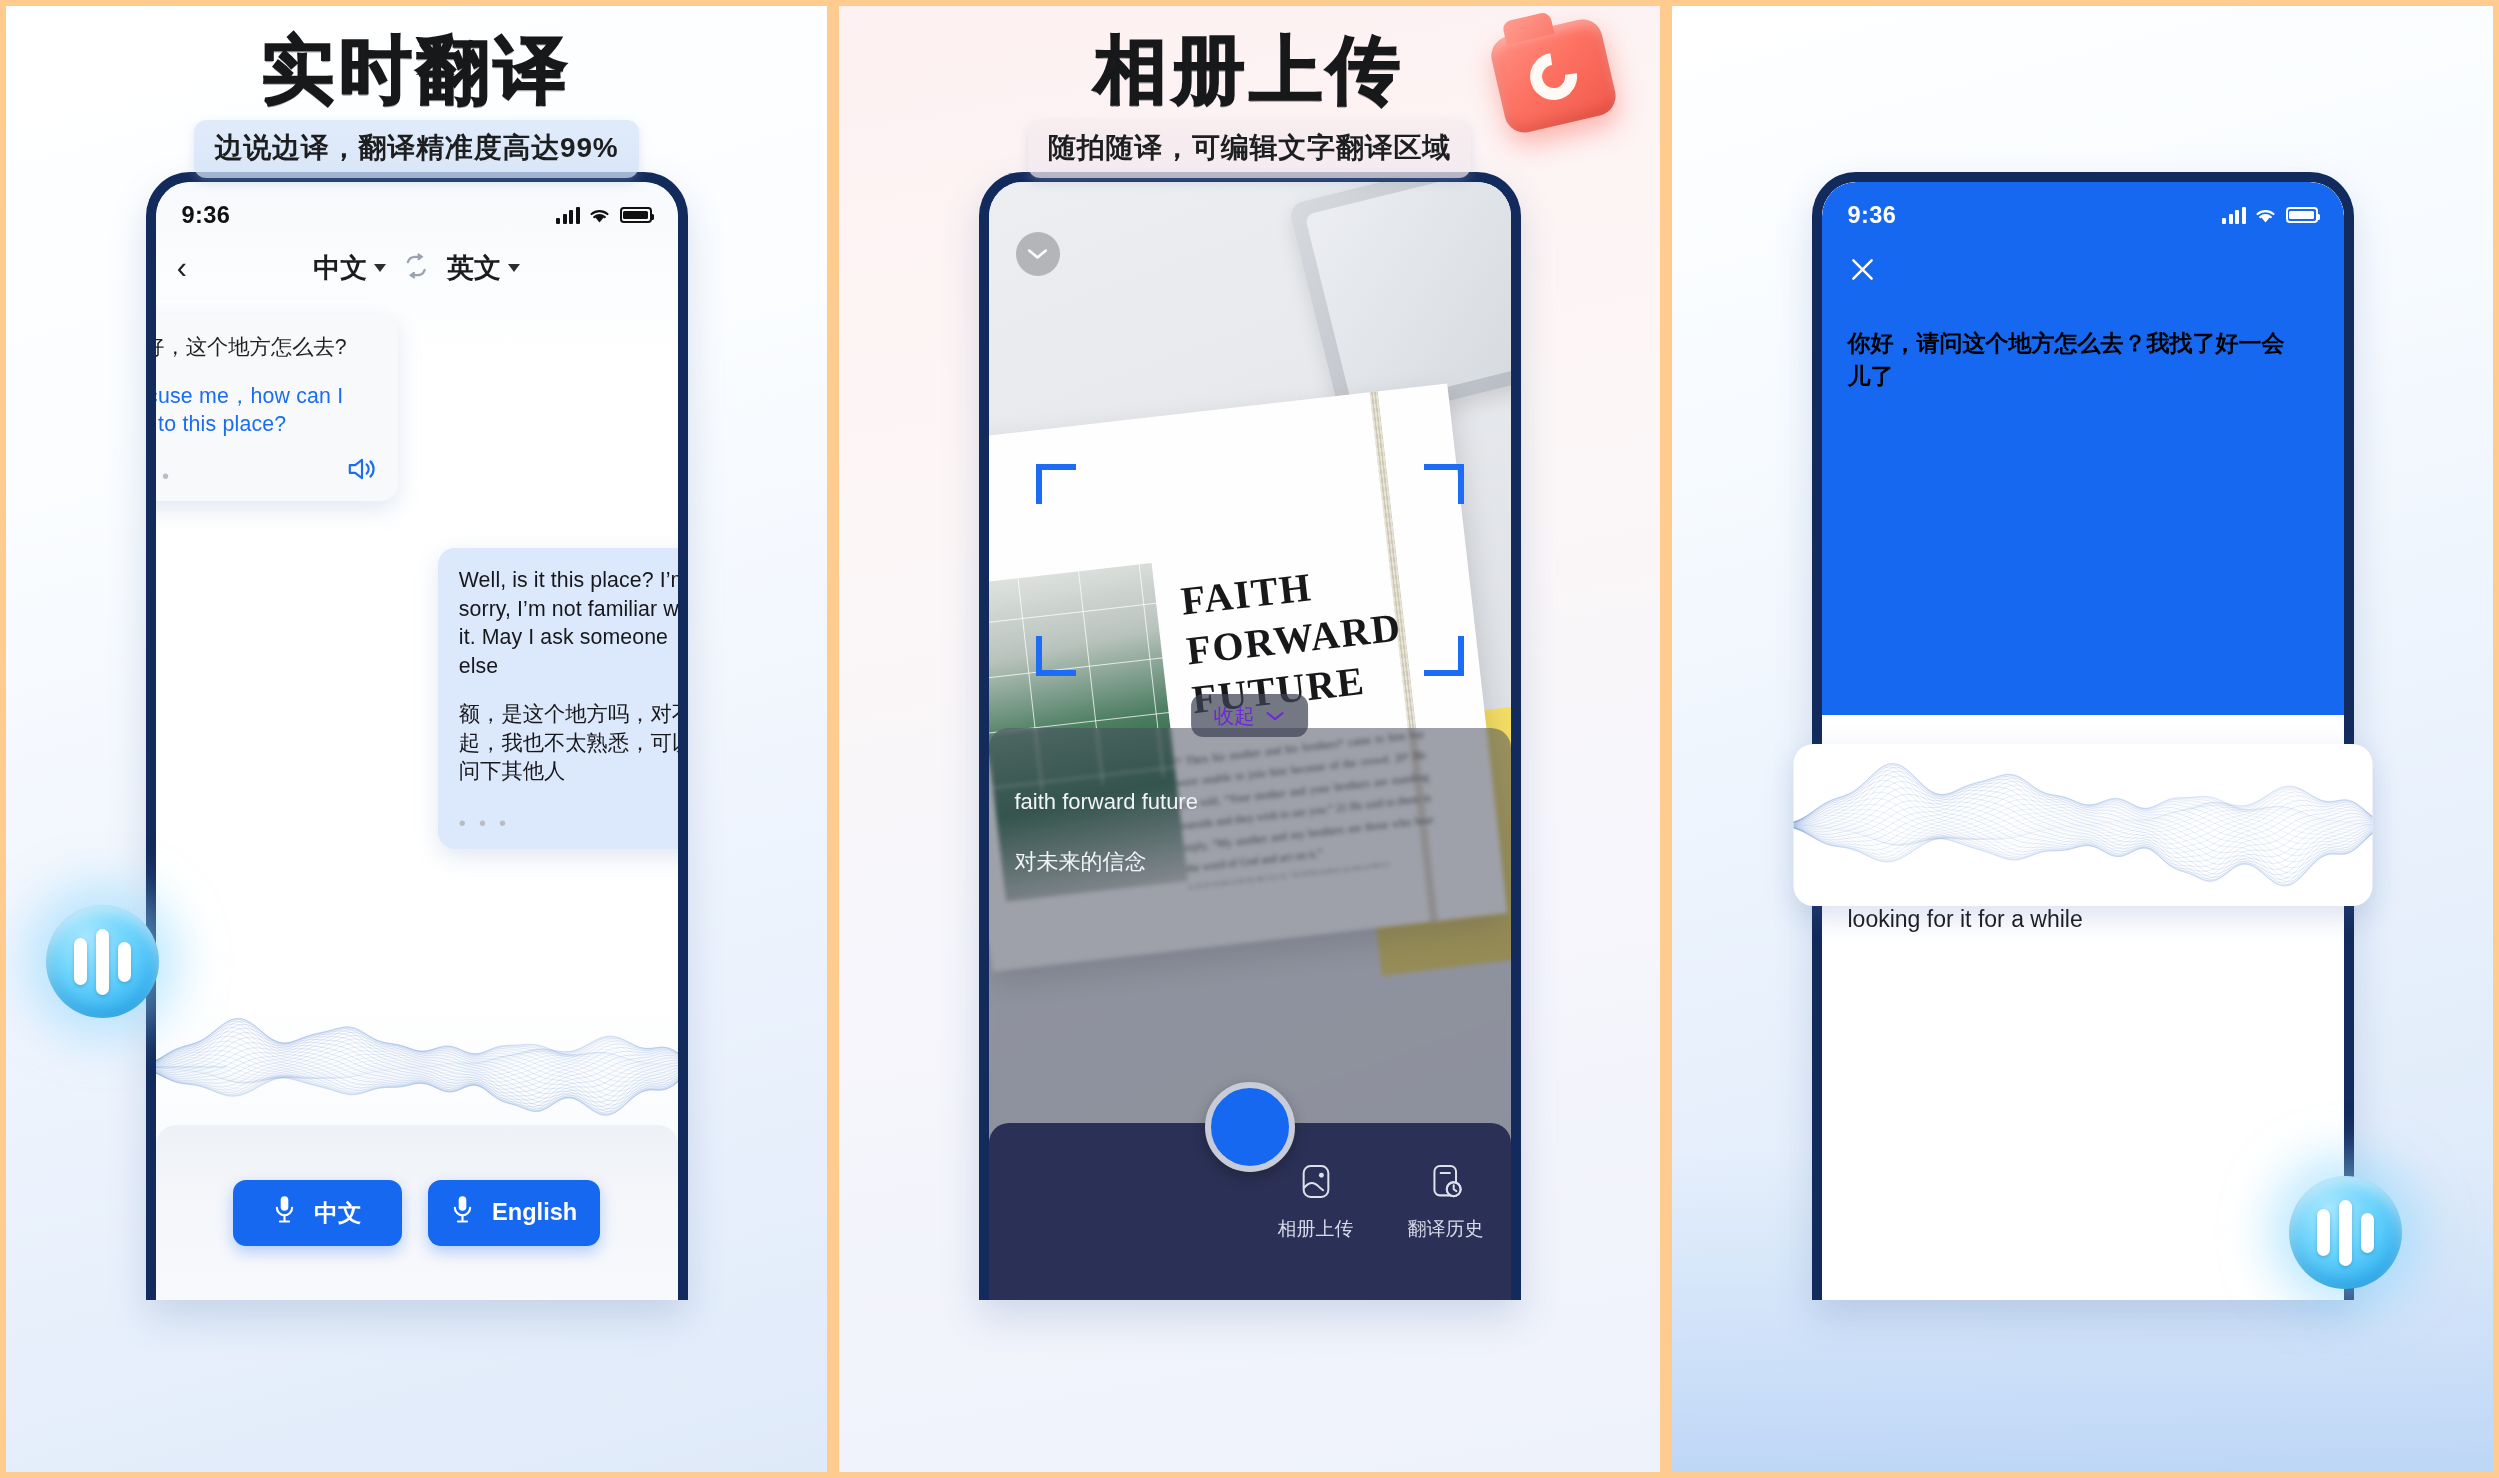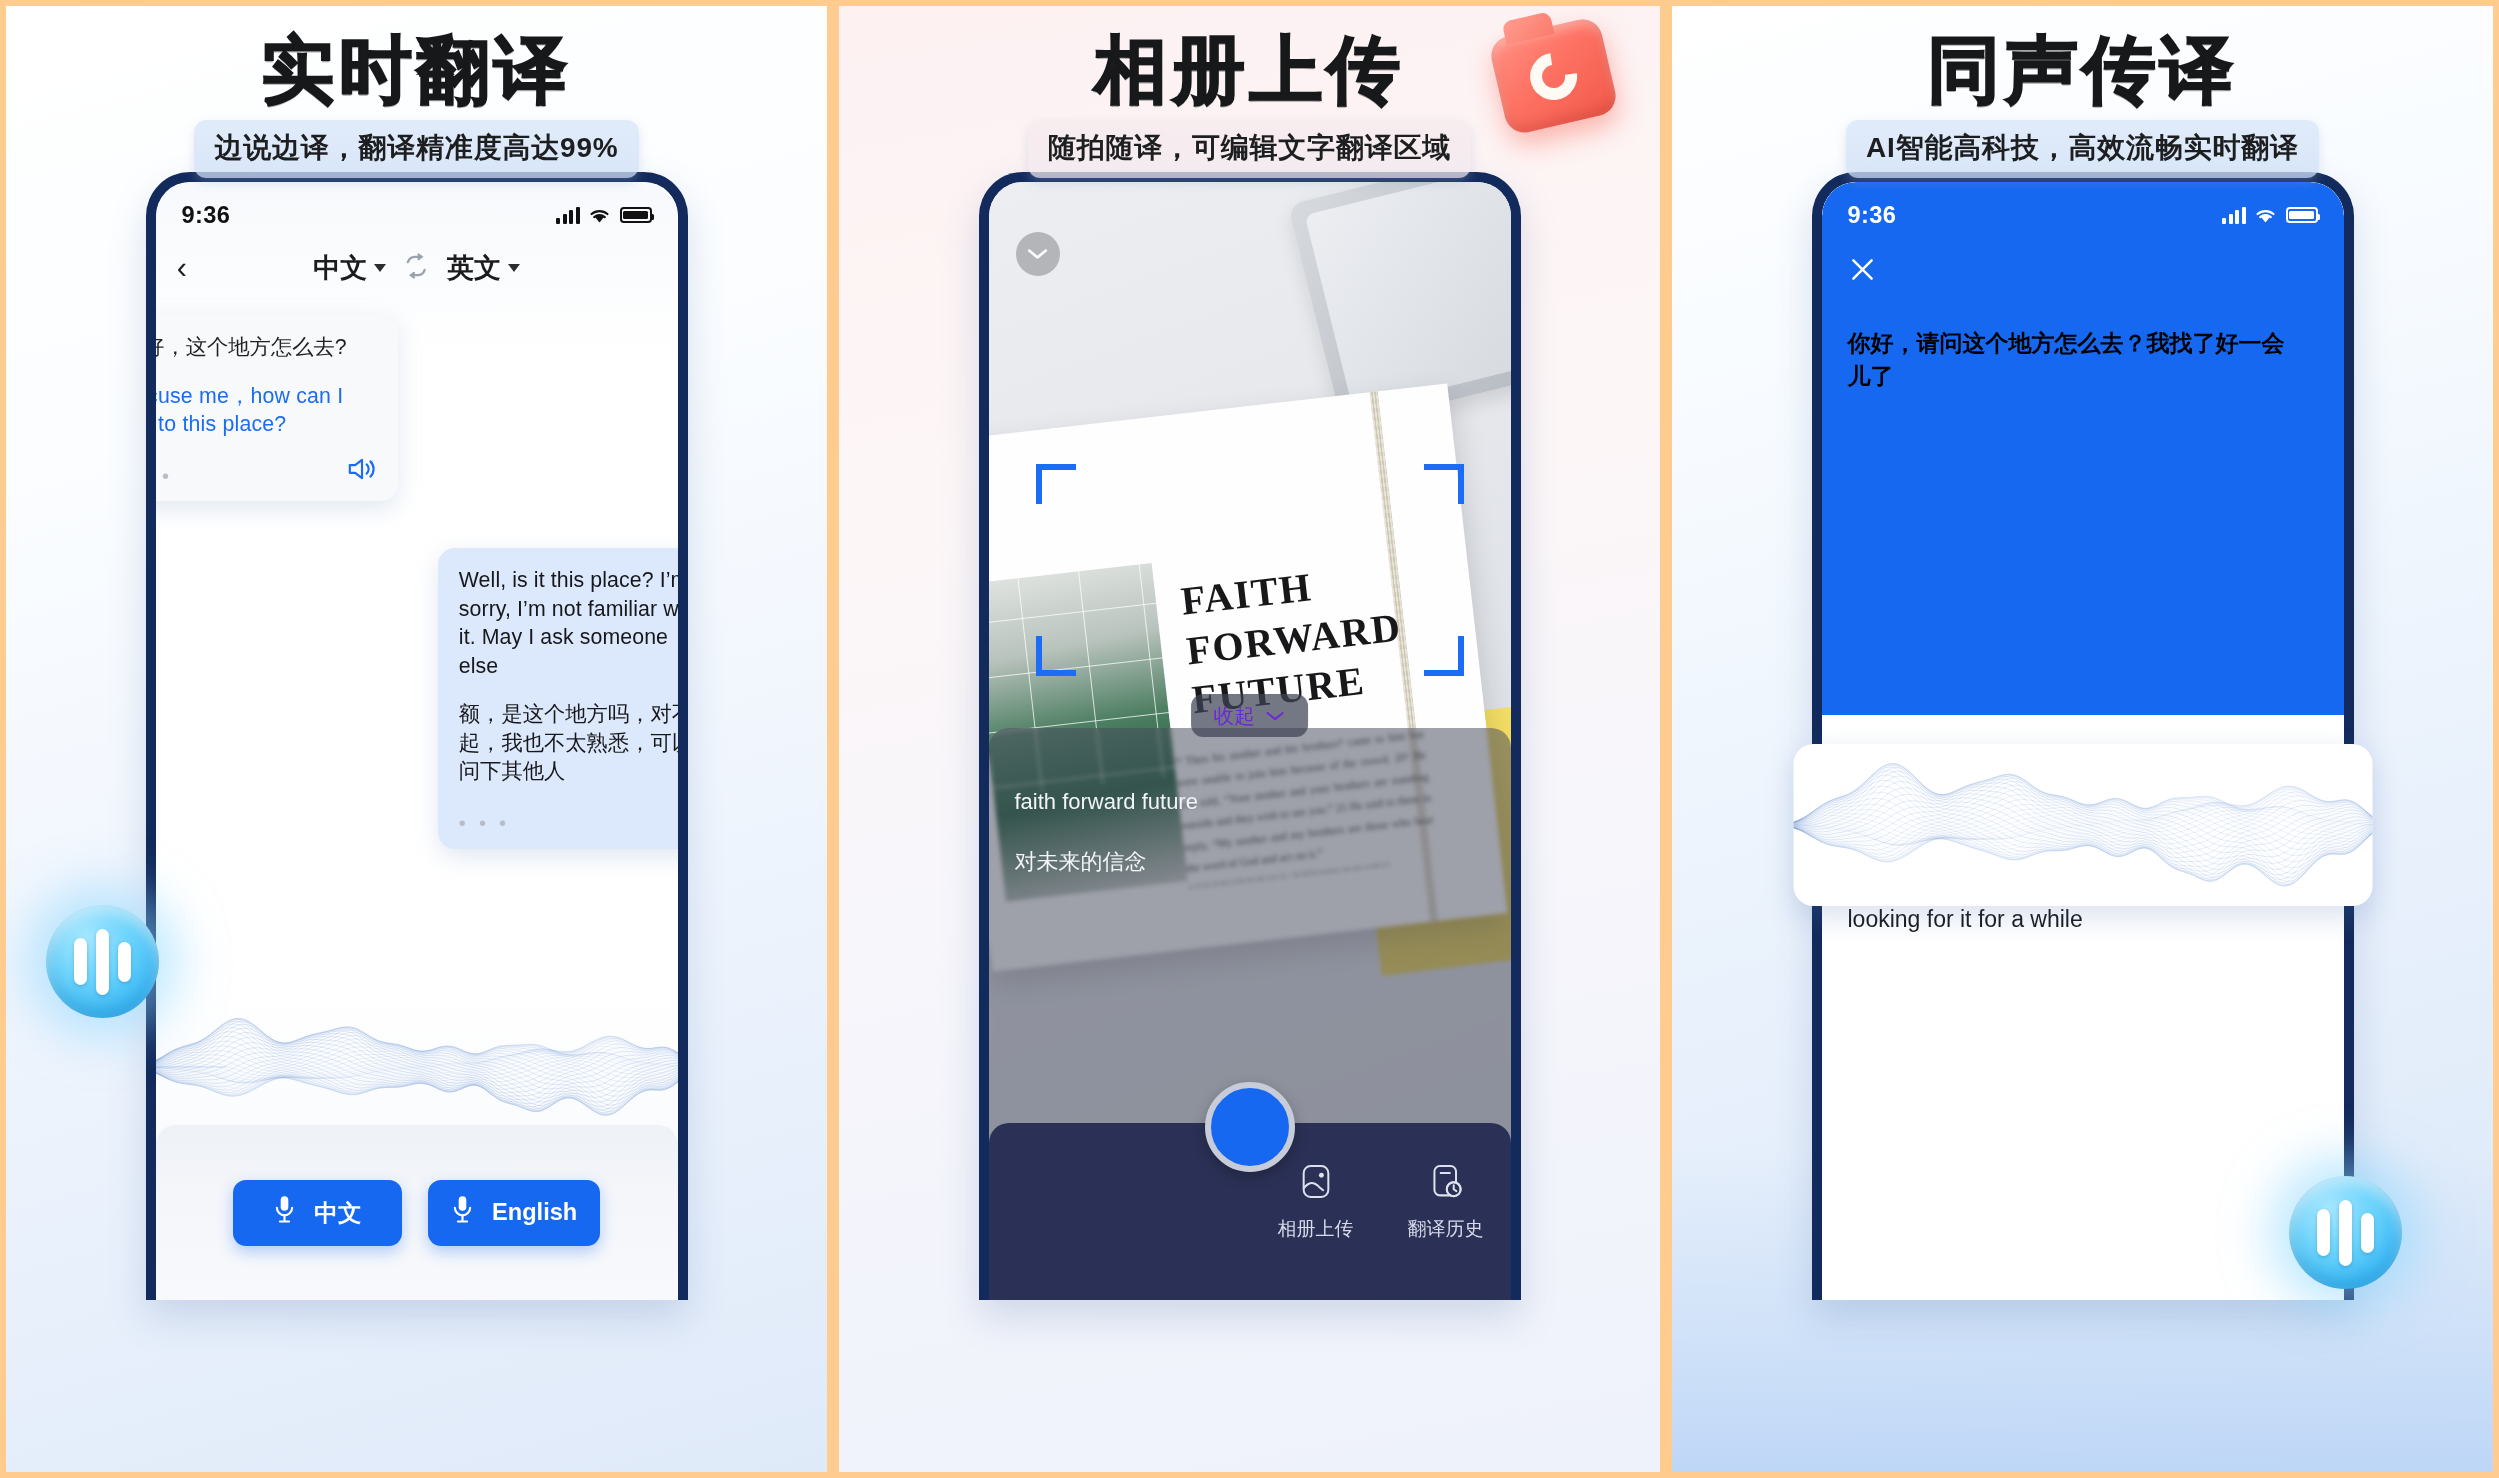--- a/index.html
+++ b/index.html
@@ -514,24 +514,20 @@
       </div>
     </div>
 
     <div class="cam3d">
         <i></i>
       </div>
   </section>
 
   <section class="panel p3">
     <div class="bg-hill"></div>
-    <div class="head-wrap">
-      <div class="big-title">同声传译</div>
-      <div class="sub-pill">AI智能高科技，高效流畅实时翻译</div>
-    </div>
 
     <div class="phone">
       <div class="screen p3-screen">
 
         <div class="blue-top">
           <div class="statusbar">
             <span class="sb-time">9:36</span>
             <span class="sb-right">
               <span class="bars">
                   <i></i>

